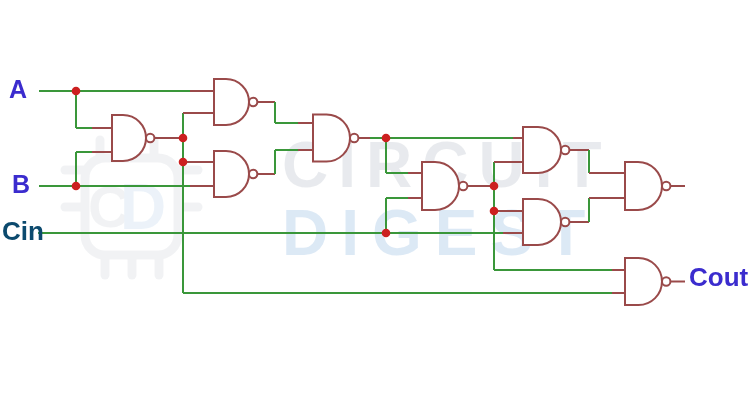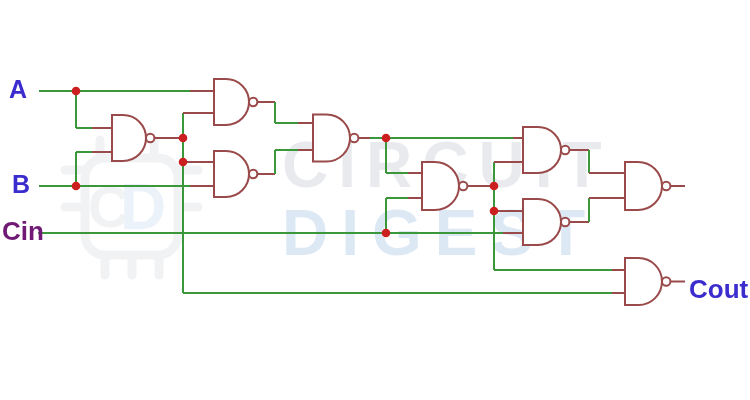--- a/index.html
+++ b/index.html
@@ -22,21 +22,21 @@
   
   #circuit-svg{position:absolute;left:0;top:0;z-index:1;}
   
   .sig{
     position:absolute;z-index:2;font-weight:bold;line-height:1;
     white-space:nowrap;
   }
   .sig-a  {left:9px;  top:77px;  font-size:25px;}
   .sig-b  {left:12px; top:172px; font-size:25px;}
   .sig-cin{left:2px;  top:218px; font-size:26px;}
-  .sig-cout{left:689px;top:276px;font-size:26px;}
+  .sig-cout{left:689px;top:264px;font-size:26px;}
 </style>
 </head>
 <body>
 
 <div class="canvas">
 
   <div class="wm wm-line1">CIRCUIT</div>
   <div class="wm wm-line2">DIGEST</div>
   <svg class="wm wm-logo" width="200" height="170" viewBox="0 0 200 170">
     <g fill="none" stroke="#e7e9ec" stroke-width="9" stroke-linecap="round">
@@ -129,15 +129,15 @@
       <circle cx="183" cy="138" r="4.3" fill="#cc2020"></circle>
       <circle cx="183" cy="162" r="4.3" fill="#cc2020"></circle>
       <circle cx="386" cy="138" r="4.3" fill="#cc2020"></circle>
       <circle cx="386" cy="233" r="4.3" fill="#cc2020"></circle>
       <circle cx="494" cy="186" r="4.3" fill="#cc2020"></circle>
       <circle cx="494" cy="211" r="4.3" fill="#cc2020"></circle>
     </svg>
 
   <div class="sig sig-a" style="color: rgb(59, 44, 206);">A</div>
   <div class="sig sig-b" style="color: rgb(59, 44, 206);">B</div>
-  <div class="sig sig-cin" style="color: #701a75;">Cin</div>
+  <div class="sig sig-cin" style="color: #0c4a6e;">Cin</div>
   <div class="sig sig-cout" style="color: rgb(59, 44, 206);">Cout</div>
 </div>
 
 </body></html>

